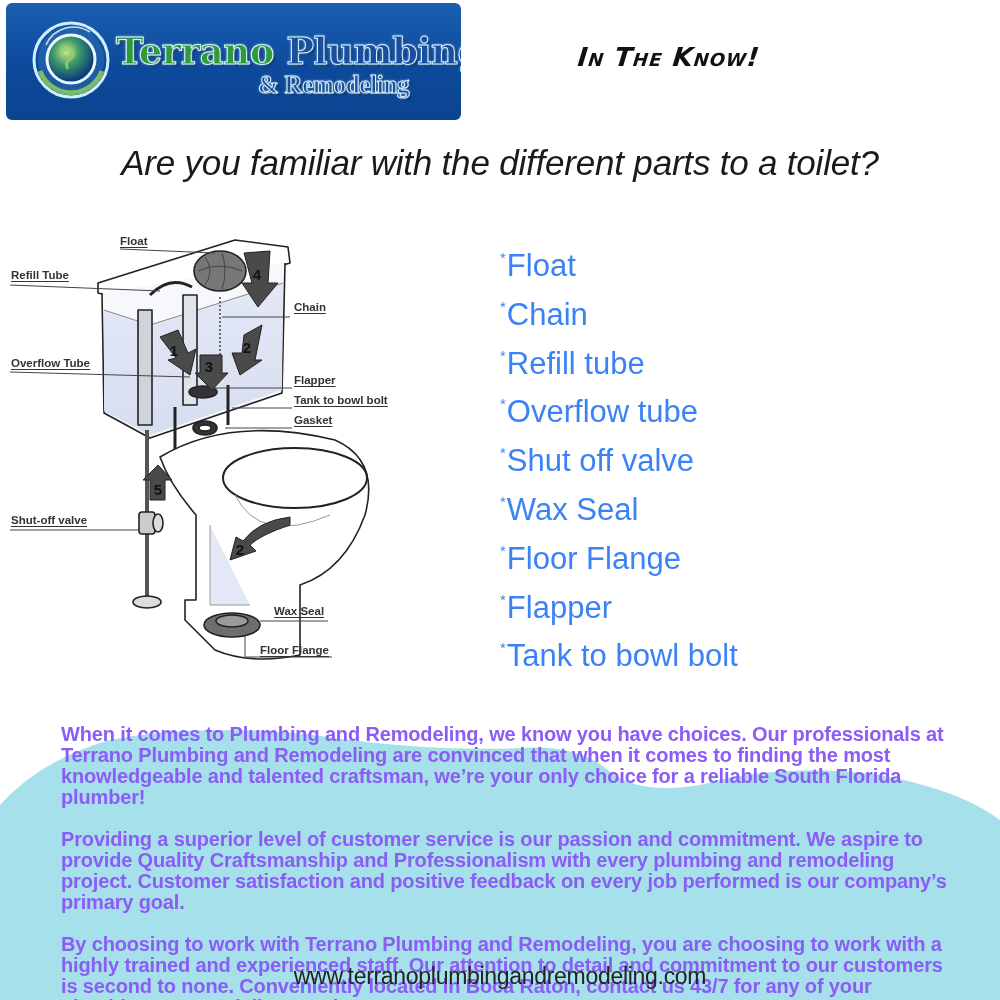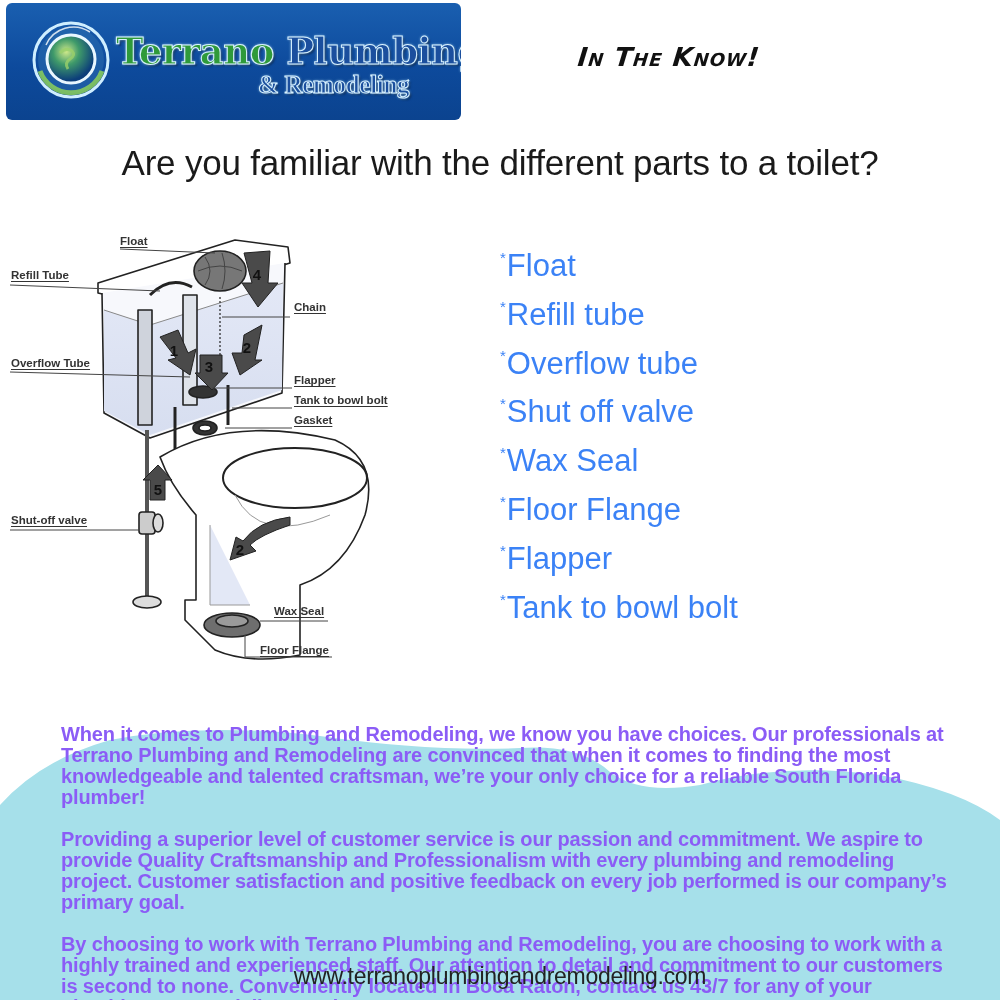--- a/index.html
+++ b/index.html
@@ -33,20 +33,21 @@
       font-family: "DejaVu Sans", sans-serif; font-weight: bold; font-style: italic;
       font-size: 26px; letter-spacing: 1px; color: #111;
       font-variant: small-caps;
       transform: skewX(-6deg);
     }
 
     .headline {
       position: absolute; left: 0; top: 143px; width: 1000px; text-align: center;
       font-family: "Liberation Sans", sans-serif; font-weight: normal; font-size: 35px; color: #1a1a1a;
       letter-spacing: -0.2px;
+      font-style: italic;
     }
 
     
     .diagram { position: absolute; left: 0; top: 225px; width: 420px; height: 450px; }
     .diagram svg { width: 100%; height: 100%; }
     .dlabel {
       position: absolute; font-family: "Liberation Sans", sans-serif; font-weight: bold;
       font-size: 11.5px; color: #333; text-decoration: underline; text-underline-offset: 2px;
       white-space: nowrap;
     }
@@ -188,20 +189,21 @@
   <span class="dlabel" style="left:294px; top:149px;">Flapper</span>
   <span class="dlabel" style="left:294px; top:169px;">Tank to bowl bolt</span>
   <span class="dlabel" style="left:294px; top:189px;">Gasket</span>
   <span class="dlabel" style="left:11px; top:289px;">Shut-off valve</span>
   <span class="dlabel" style="left:274px; top:380px;">Wax Seal</span>
   <span class="dlabel" style="left:260px; top:419px;">Floor Flange</span>
 </div>
 
 <ul class="parts">
   <li><span class="ast">*</span><span>Float</span></li>
+  <li><span class="ast">*</span><span>Chain</span></li>
   <li><span class="ast">*</span><span>Refill tube</span></li>
   <li><span class="ast">*</span><span>Overflow tube</span></li>
   <li><span class="ast">*</span><span>Shut off valve</span></li>
   <li><span class="ast">*</span><span>Wax Seal</span></li>
   <li><span class="ast">*</span><span>Floor Flange</span></li>
   <li><span class="ast">*</span><span>Flapper</span></li>
   <li><span class="ast">*</span><span>Tank to bowl bolt</span></li>
 </ul>
 
 <svg class="wave" viewBox="0 0 1000 300" preserveAspectRatio="none">

